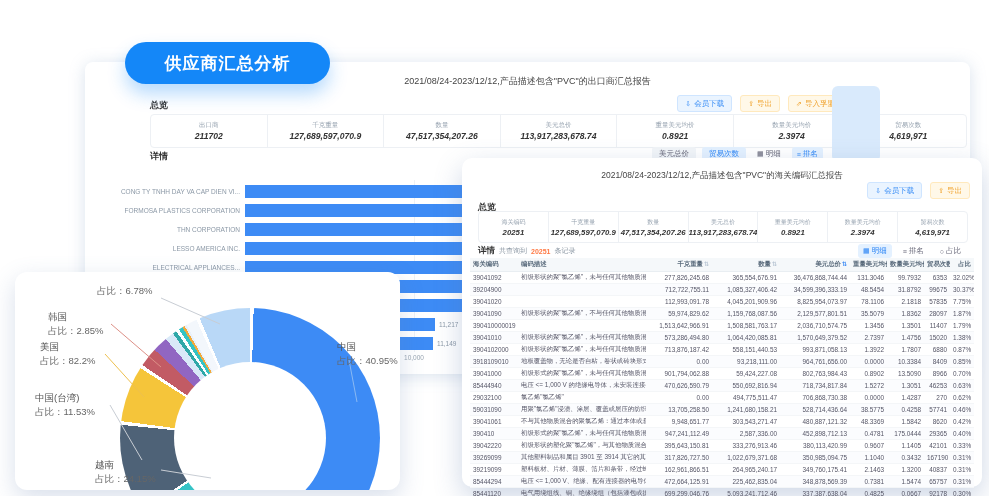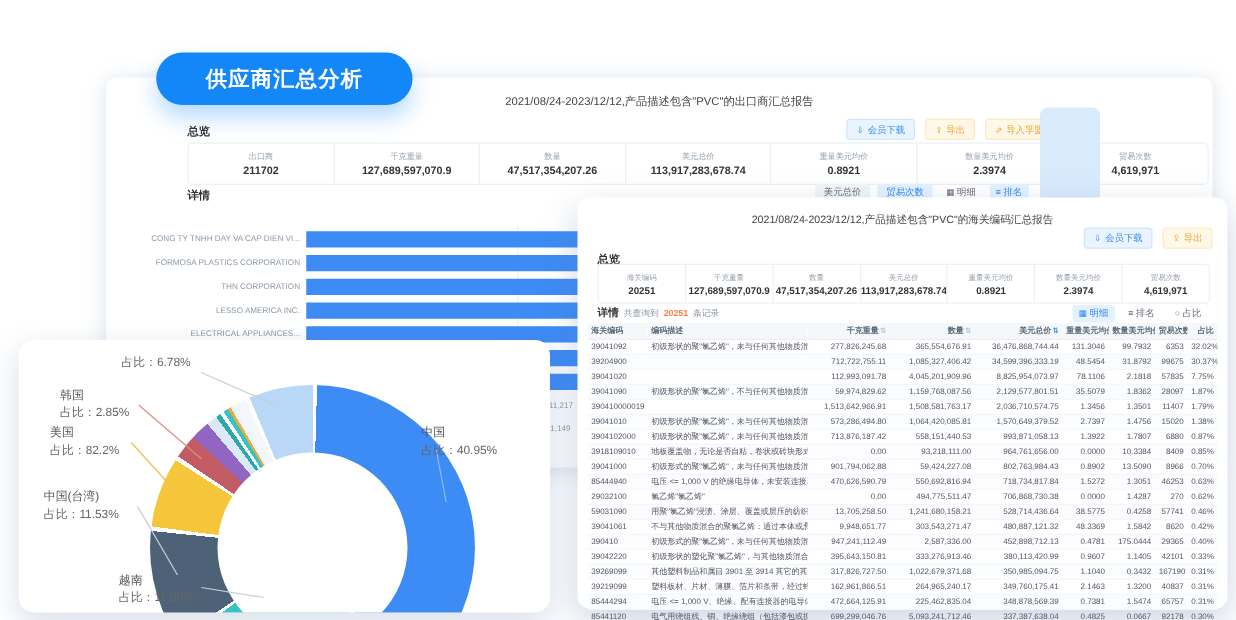--- a/index.html
+++ b/index.html
@@ -2,21 +2,21 @@
 <html><head>
 <meta charset="utf-8">
 <style>
   html,body{margin:0;padding:0;background:#fff;}
   .stage{position:relative;width:989px;height:496px;overflow:hidden;background:#fff;
          font-family:"Liberation Sans","DejaVu Sans",sans-serif;}
   .card{position:absolute;background:#fff;border-radius:8px;}
   .card-supplier{left:85px;top:62px;width:885px;height:312px;box-shadow:0 2px 16px rgba(120,150,190,.28);z-index:1;}
   .accent-strip{position:absolute;left:832px;top:86px;width:48px;height:76px;background:#d9eafc;border-radius:6px;z-index:2;}
   .card-hs{left:462px;top:158px;width:520px;height:329px;border-radius:10px;box-shadow:0 10px 28px rgba(90,120,170,.3);z-index:10;}
-  .card-origin{left:15px;top:272px;width:425px;height:218px;border-radius:12px;box-shadow:0 8px 24px rgba(90,120,170,.24);z-index:10;overflow:hidden;}
+  .card-origin{left:15px;top:272px;width:385px;height:218px;border-radius:12px;box-shadow:0 8px 24px rgba(90,120,170,.24);z-index:10;overflow:hidden;}
   .badge{position:absolute;color:#fff;font-weight:bold;display:flex;align-items:center;justify-content:center;
          border-radius:999px;z-index:30;letter-spacing:1px;}
   .badge-supplier{left:125px;top:42px;width:205px;height:42px;font-size:17px;background:#1487f8;box-shadow:0 10px 18px rgba(20,135,248,.3);}
   .badge-trade{left:452px;top:147px;width:256px;height:42px;font-size:17px;background:#1487f8;box-shadow:0 10px 18px rgba(20,135,248,.3);}
   .badge-origin{left:8px;top:240px;width:184px;height:48px;font-size:16px;background:#4dc6a2;box-shadow:0 10px 18px rgba(77,198,162,.35);}
   .panel-title{position:absolute;left:0;width:100%;text-align:center;color:#444;white-space:nowrap;}
   .card-supplier .panel-title{top:13px;font-size:9px;}
   .card-hs .panel-title{top:12px;font-size:8.5px;}
   .actions{position:absolute;display:flex;gap:8px;}
   #sup-actions{top:33px;right:110px;}
@@ -26,21 +26,21 @@
   .btn-blue{background:#eaf4ff;border-color:#cfe5ff;color:#3a8ef6;}
   .btn-yellow{background:#fff8e8;border-color:#ffe9bd;color:#f0a32f;}
   .bicon{font-size:7px;}
   .sec-label{position:absolute;font-size:9px;font-weight:bold;color:#333;}
   .stats{position:absolute;display:flex;border:1px solid #edf0f4;border-radius:4px;background:#fff;}
   #sup-stats{left:65px;top:52px;width:815px;height:32px;}
   #hs-stats{left:16px;top:53px;width:488px;height:30px;}
   .stat{flex:1;display:flex;flex-direction:column;align-items:center;justify-content:center;border-right:1px solid #edf0f4;overflow:hidden;}
   .stat:last-child{border-right:none;}
   .stat-label{font-size:6.5px;color:#97a3b0;white-space:nowrap;}
-  .stat-value{font-size:8.6px;color:#333;font-weight:bold;margin-top:1px;white-space:nowrap;}
+  .stat-value{font-size:8.6px;color:#333;font-weight:bold;margin-top:1px;white-space:nowrap;font-style:italic;}
   #hs-stats .stat-label{font-size:6px;}
   #hs-stats .stat-value{font-size:7.8px;}
   .detail-right{position:absolute;display:flex;gap:6px;align-items:center;}
   #sup-detail-right{top:85px;right:110px;}
   .tab{font-size:7.5px;color:#667;padding:2px 7px;border-radius:3px;background:#f2f5f8;cursor:pointer;white-space:nowrap;}
   .tab.active{background:#e4f1ff;color:#2f87f6;}
   .vt{display:inline-flex;gap:2px;align-items:center;font-size:7.5px;color:#667;padding:2px 5px;border-radius:3px;cursor:pointer;white-space:nowrap;}
   .vt.active{background:#e4f1ff;color:#2f87f6;}
   .ic{font-size:7px;}
   
@@ -513,21 +513,21 @@
         <div class="callout" style="left: 25px; top: 68px;">
           <div class="co">美国</div>
           <div class="cp">占比：82.2%</div>
         </div>
         <div class="callout" style="left: 20px; top: 119px;">
           <div class="co">中国(台湾)</div>
           <div class="cp">占比：11.53%</div>
         </div>
         <div class="callout" style="left: 80px; top: 186px;">
           <div class="co">越南</div>
-          <div class="cp">占比：11.80%</div>
+          <div class="cp">占比：24.15%</div>
         </div>
         <div class="callout" style="left: 322px; top: 68px;">
           <div class="co">中国</div>
           <div class="cp">占比：40.95%</div>
         </div>
       </div>
   </section>
 
   <div class="badge badge-supplier">供应商汇总分析</div>
 

